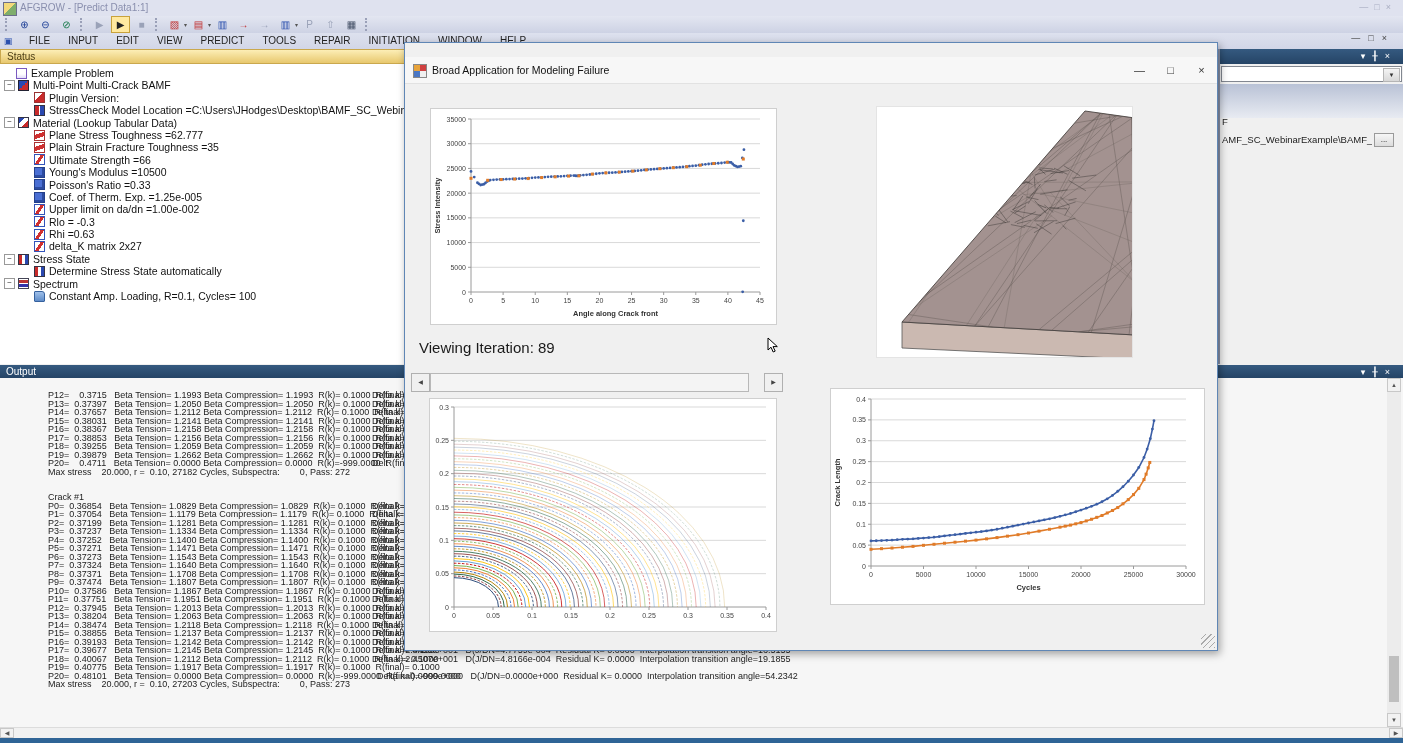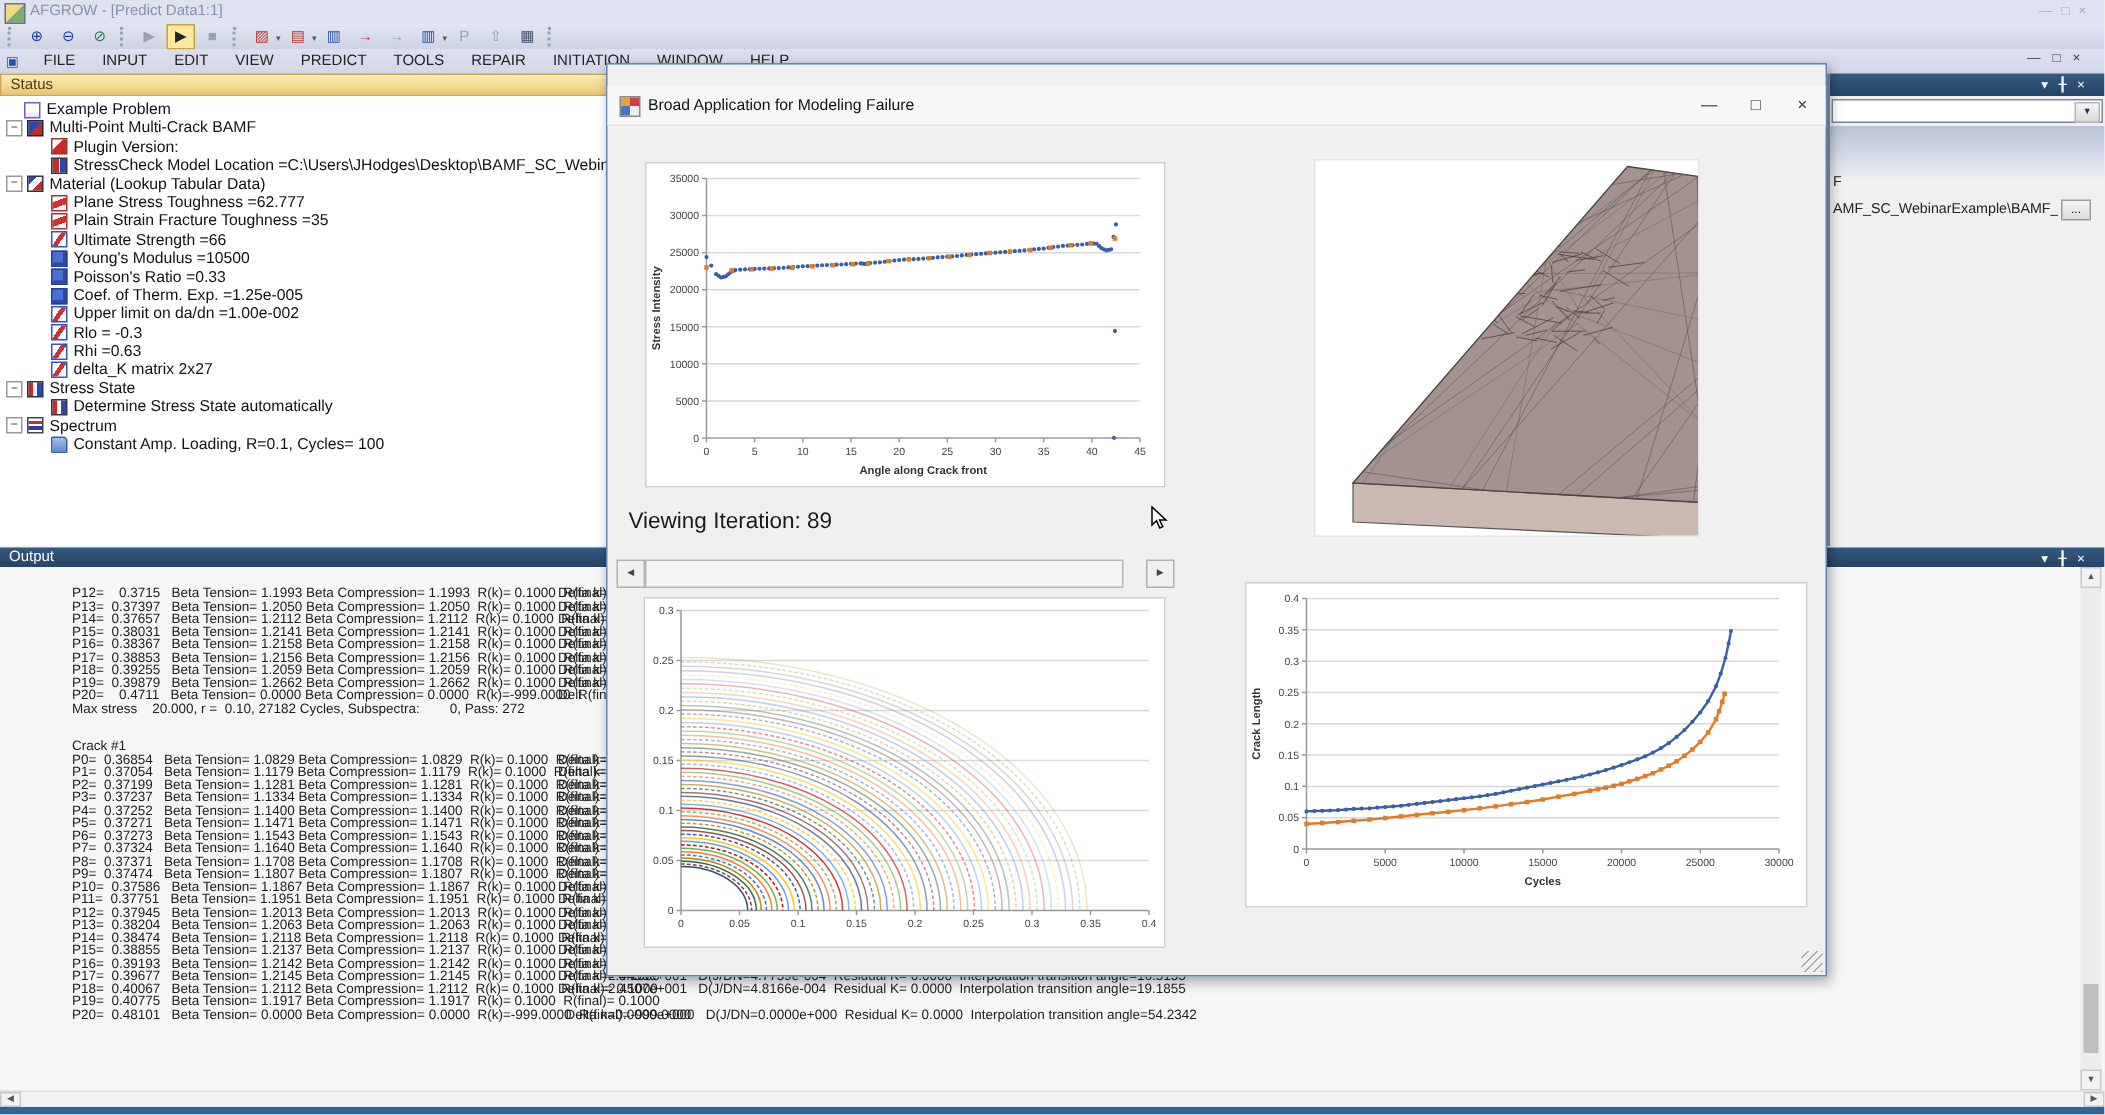--- a/index.html
+++ b/index.html
@@ -267,20 +267,21 @@
     <div class="outline" style="top: 216px; width: 1380px; height: 8.5px;"><span class="lseg">P11=  0.37751   Beta Tension= 1.1951 Beta Compression= 1.1951  R(k)= 0.1000  R(final)= 0.1000</span><span class="tseg">Delta k=</span></div>
     <div class="outline" style="top: 224.5px; width: 1380px; height: 8.5px;"><span class="lseg">P12=  0.37945   Beta Tension= 1.2013 Beta Compression= 1.2013  R(k)= 0.1000  R(final)= 0.1000</span><span class="tseg">Delta k=</span></div>
     <div class="outline" style="top: 233px; width: 1380px; height: 8.5px;"><span class="lseg">P13=  0.38204   Beta Tension= 1.2063 Beta Compression= 1.2063  R(k)= 0.1000  R(final)= 0.1000</span><span class="tseg">Delta k=</span></div>
     <div class="outline" style="top: 241.5px; width: 1380px; height: 8.5px;"><span class="lseg">P14=  0.38474   Beta Tension= 1.2118 Beta Compression= 1.2118  R(k)= 0.1000  R(final)= 0.1000</span><span class="tseg">Delta k=</span></div>
     <div class="outline" style="top: 250px; width: 1380px; height: 8.5px;"><span class="lseg">P15=  0.38855   Beta Tension= 1.2137 Beta Compression= 1.2137  R(k)= 0.1000  R(final)= 0.1000</span><span class="tseg">Delta k=</span></div>
     <div class="outline" style="top: 258.5px; width: 1380px; height: 8.5px;"><span class="lseg">P16=  0.39193   Beta Tension= 1.2142 Beta Compression= 1.2142  R(k)= 0.1000  R(final)= 0.1000</span><span class="tseg">Delta k=2.4292e+001   D(J/DN=4.6509e-004  Residual K= 0.0000  Interpolation transition angle=16.3342</span></div>
     <div class="outline" style="top: 267px; width: 1380px; height: 8.5px;"><span class="lseg">P17=  0.39677   Beta Tension= 1.2145 Beta Compression= 1.2145  R(k)= 0.1000  R(final)= 0.1000</span><span class="tseg">Delta k=2.4455e+001   D(J/DN=4.7759e-004  Residual K= 0.0000  Interpolation transition angle=16.5155</span></div>
     <div class="outline" style="top: 275.5px; width: 1380px; height: 8.5px;"><span class="lseg">P18=  0.40067   Beta Tension= 1.2112 Beta Compression= 1.2112  R(k)= 0.1000  R(final)= 0.1000</span><span class="tseg">Delta k=2.4507e+001   D(J/DN=4.8166e-004  Residual K= 0.0000  Interpolation transition angle=19.1855</span></div>
     <div class="outline" style="top: 284px; width: 1380px; height: 8.5px; text-decoration: underline;"><span class="lseg">P19=  0.40775   Beta Tension= 1.1917 Beta Compression= 1.1917  R(k)= 0.1000  R(final)= 0.1000</span></div>
     <div class="outline" style="top: 292.5px; width: 1380px; height: 8.5px;"><span class="lseg">P20=  0.48101   Beta Tension= 0.0000 Beta Compression= 0.0000  R(k)=-999.0000  R(final)=-999.0000</span><span class="tseg">  Delta k=0.0000e+000   D(J/DN=0.0000e+000  Residual K= 0.0000  Interpolation transition angle=54.2342</span></div>
+    <div class="outline" style="top: 301px; width: 1380px; height: 8.5px;"><span class="lseg">Max stress    20.000, r =  0.10, 27203 Cycles, Subspectra:        0, Pass: 273</span></div>
   </div>
 
 <div class="abs sbv">
   <div class="abs sbbtn" style="left:0;top:0;width:14px;height:14px;font-size:6px;line-height:12px">▲</div>
   <div class="abs" style="left:2px;top:278px;width:10px;height:46px;background:#bfbfbf"></div>
   <div class="abs sbbtn" style="left:0;top:335px;width:14px;height:14px;font-size:6px;line-height:12px">▼</div>
 </div>
 <div class="abs sbh">
   <div class="abs sbbtn" style="left:0;top:0;width:14px;height:10px;font-size:6px;line-height:9px">◀</div>
   <div class="abs sbbtn" style="left:1389px;top:0;width:14px;height:10px;font-size:6px;line-height:9px">▶</div>

